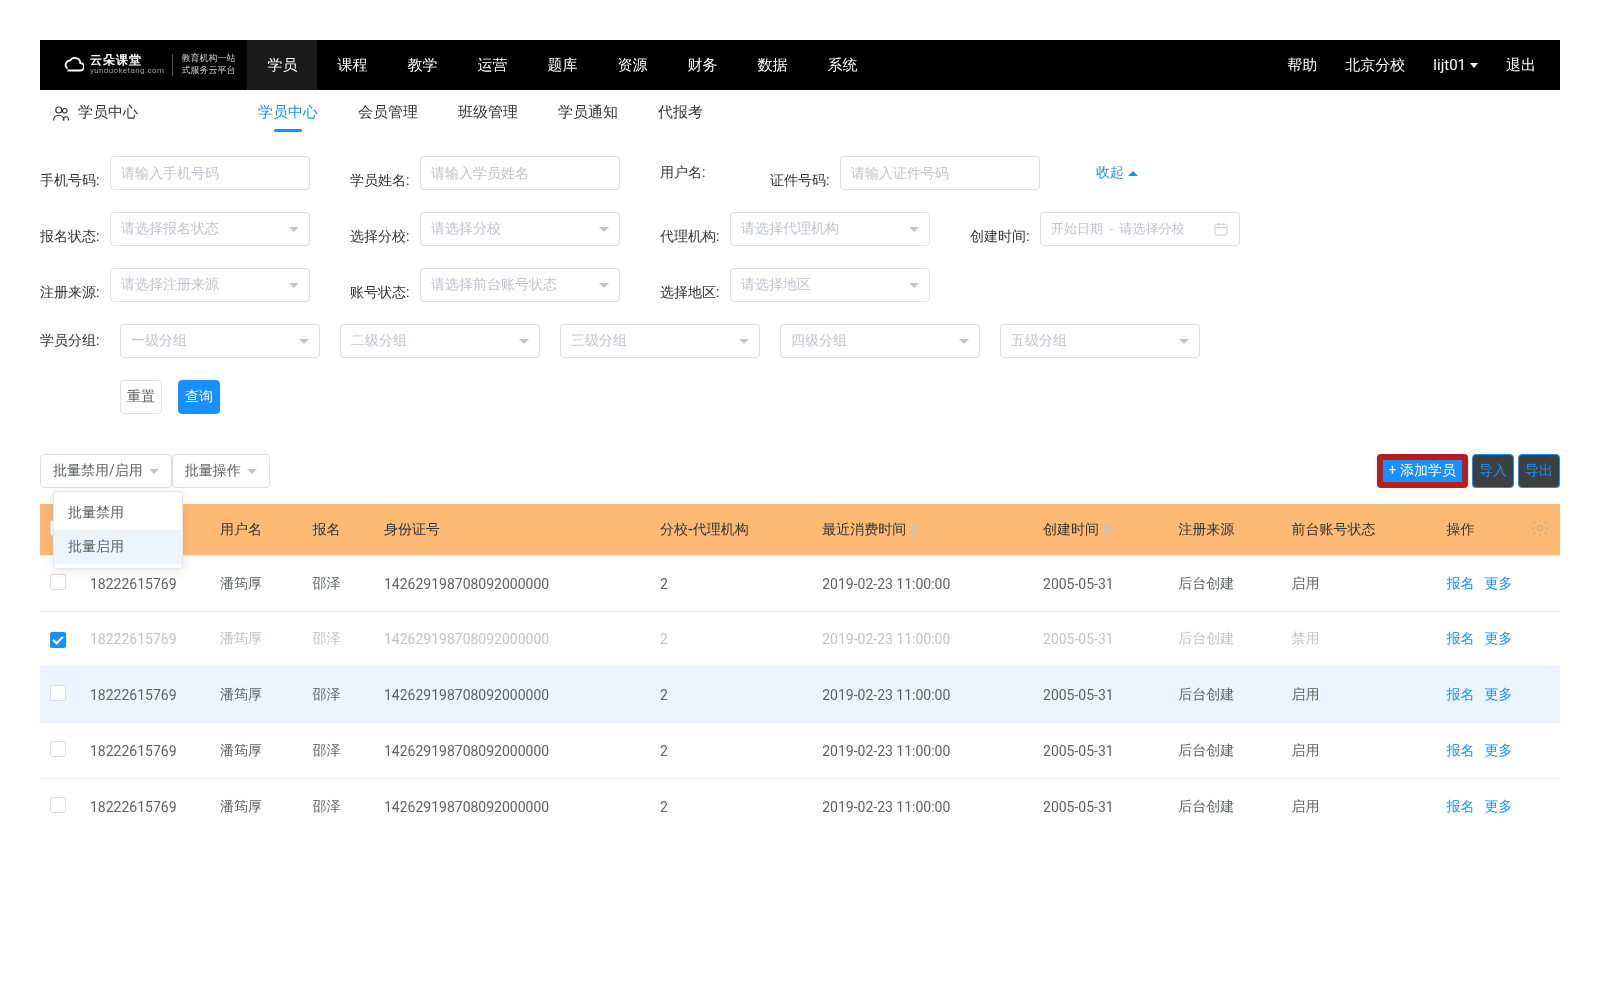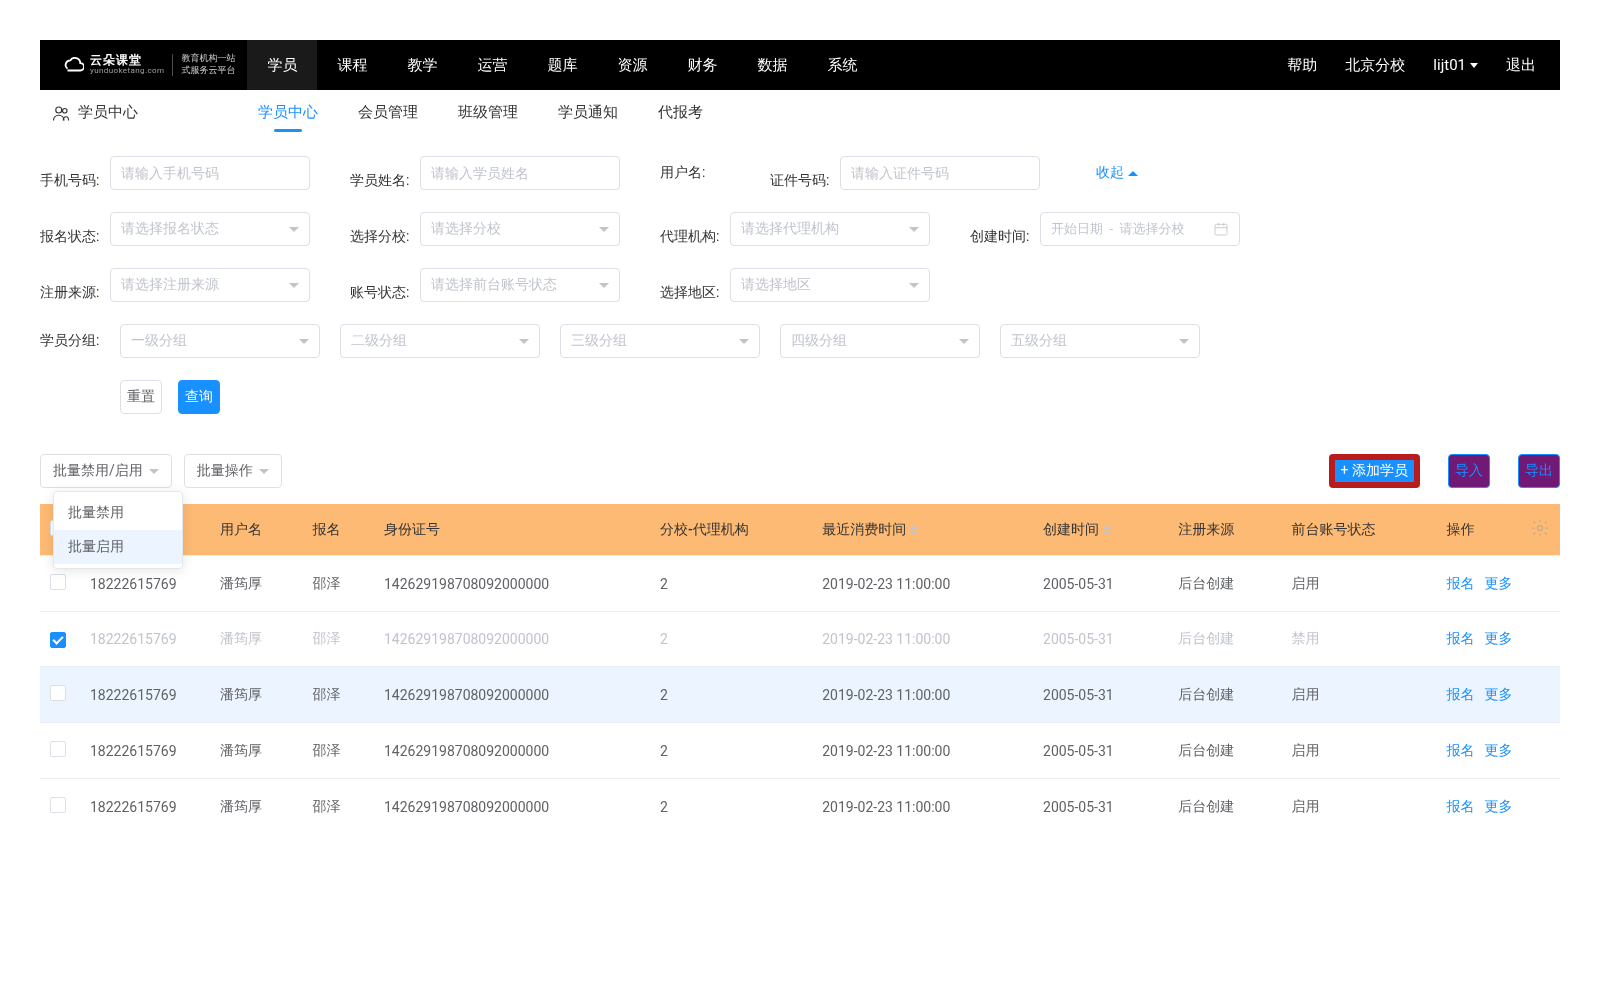--- a/index.html
+++ b/index.html
@@ -40,27 +40,27 @@
 .collapse-link{color:#1890ff;cursor:pointer;font-size:14px;display:flex;align-items:center;margin-left:16px}
 .chevron-up{display:inline-block;width:0;height:0;border-left:5px solid transparent;border-right:5px solid transparent;border-bottom:5px solid #1890ff;margin-left:4px}
 .group-row{display:flex;align-items:center;margin-bottom:22px}
 .group-select{width:200px;height:34px;border:1px solid #dcdfe6;border-radius:4px;padding:0 10px;display:flex;align-items:center;justify-content:space-between;color:#c0c4cc;font-size:14px;cursor:pointer;margin-right:20px}
 .action-row{display:flex;padding-left:80px}
 .btn{height:34px;padding:0 6px;border-radius:4px;font-size:14px;cursor:pointer;display:inline-flex;align-items:center;justify-content:center}
 .btn-default{background:#fff;border:1px solid #dcdfe6;color:#606266;margin-right:16px}
 .btn-primary{background:#1890ff;border:1px solid #1890ff;color:#fff}
 .toolbar{display:flex;justify-content:space-between;align-items:center;padding:30px 0 16px 0;position:relative}
 .toolbar-left{display:flex}
-.dropdown-btn{height:34px;padding:0 12px;border:1px solid #dcdfe6;border-radius:4px;background:#fff;display:flex;align-items:center;cursor:pointer;font-size:14px;color:#606266;margin-right:12px;position:relative}
+.dropdown-btn{height:34px;padding:0 12px;border:1px solid #dcdfe6;border-radius:4px;background:#fff;display:flex;align-items:center;cursor:pointer;font-size:14px;color:#606266;margin-right:0;position:relative}
 .dropdown-btn .chevron{margin-left:6px}
 .dropdown-menu{position:absolute;top:36px;left:12px;background:#fff;border:1px solid #e4e7ed;border-radius:4px;box-shadow:0 2px 12px rgba(0,0,0,.1);width:130px;z-index:100;padding:4px 0}
 .dropdown-menu-item{padding:8px 14px;font-size:14px;color:#606266;cursor:pointer}
 .dropdown-menu-item.hover{background:#ecf5ff;color:#606266}
 .toolbar-right{display:flex}
-.btn-outline{background:#701a75;border:1px solid #1890ff;color:#1890ff;margin-left:28px}
+.btn-outline{background:#404040;border:1px solid #1890ff;color:#1890ff;margin-left:4px}
 .btn-add{background:#1890ff;color:#fff;border:6px solid #b91c1c}
 .table{width:100%;border-collapse:collapse}
 .table th{background:#fdba74;text-align:left;padding:14px 10px;font-weight:500;color:#333;font-size:14px;white-space:nowrap}
 .table td{padding:18px 10px;border-top:1px solid #ebeef5;font-size:14px;color:#606266;white-space:nowrap}
 .table tr.row-hover td{background:#ecf5ff}
 .table tr.disabled td{color:#c0c4cc}
 .checkbox{width:16px;height:16px;border:1px solid #dcdfe6;border-radius:2px;display:inline-flex;align-items:center;justify-content:center;cursor:pointer;background:#fff}
 .checkbox.checked{background:#1890ff;border-color:#1890ff}
 .checkbox.checked::after{content:"";width:4px;height:8px;border:solid #fff;border-width:0 2px 2px 0;transform:rotate(45deg);margin-top:-2px}
 .sort-icon{display:inline-flex;flex-direction:column;margin-left:4px;vertical-align:middle}

